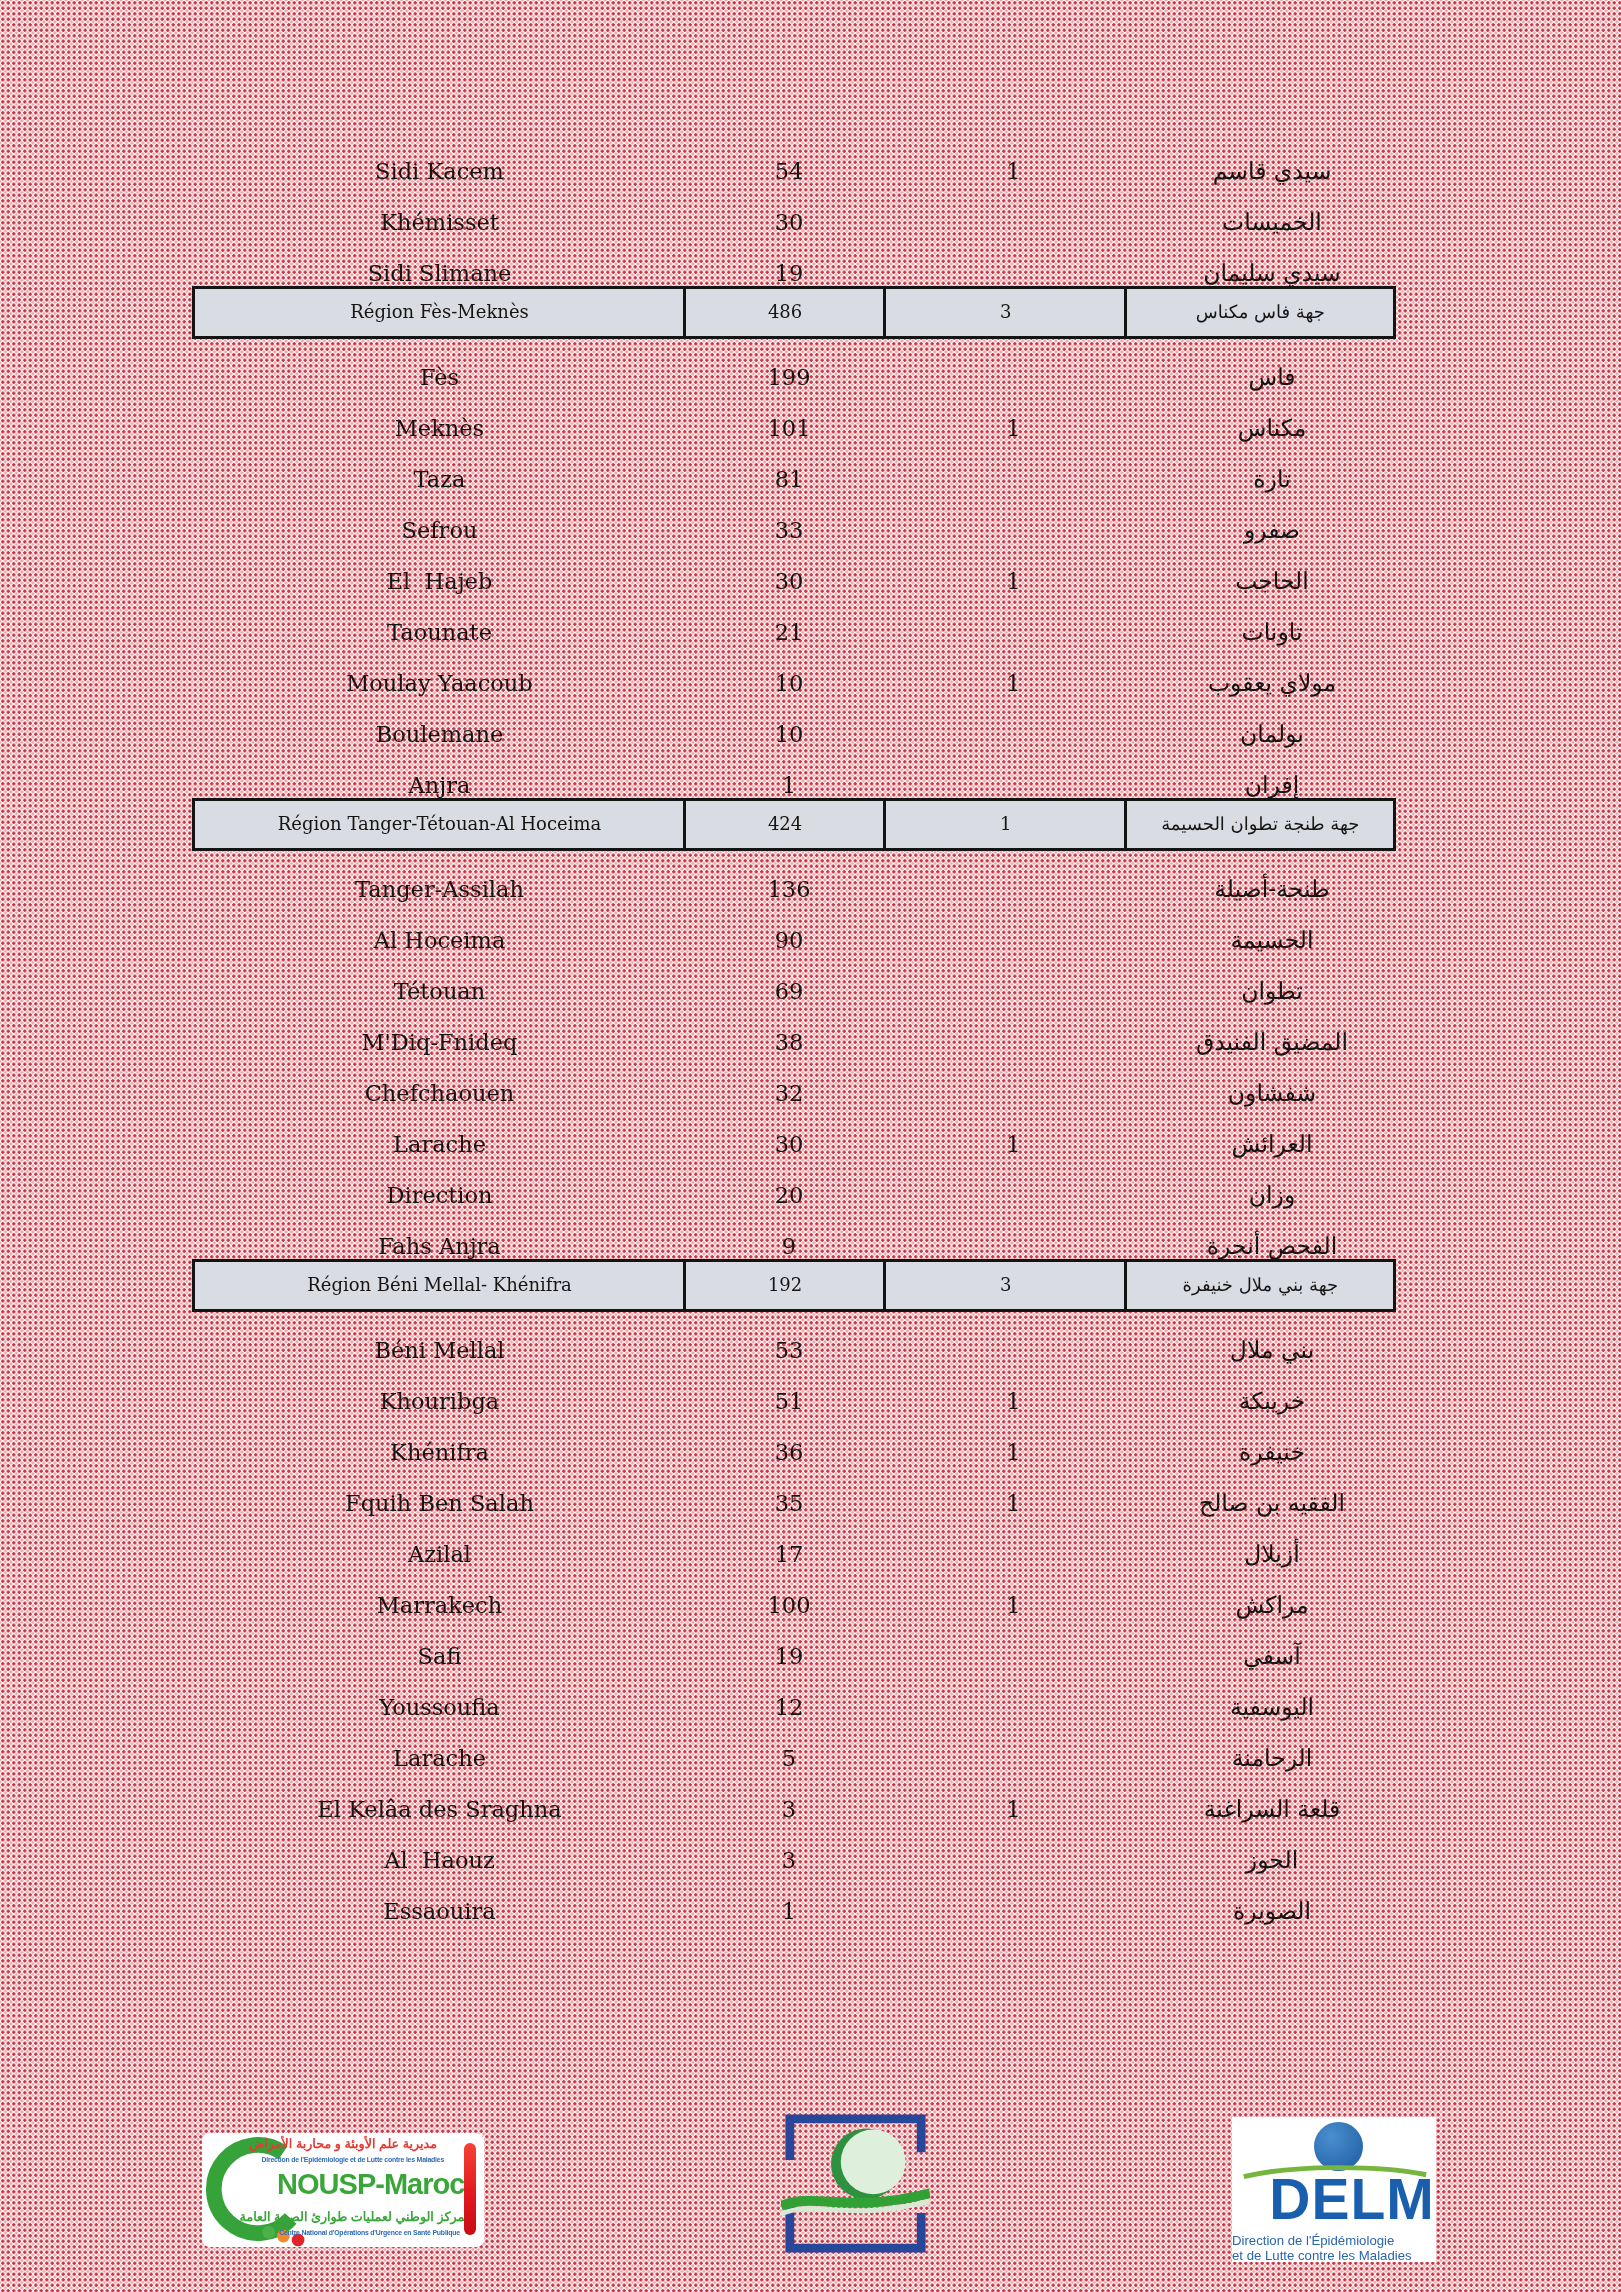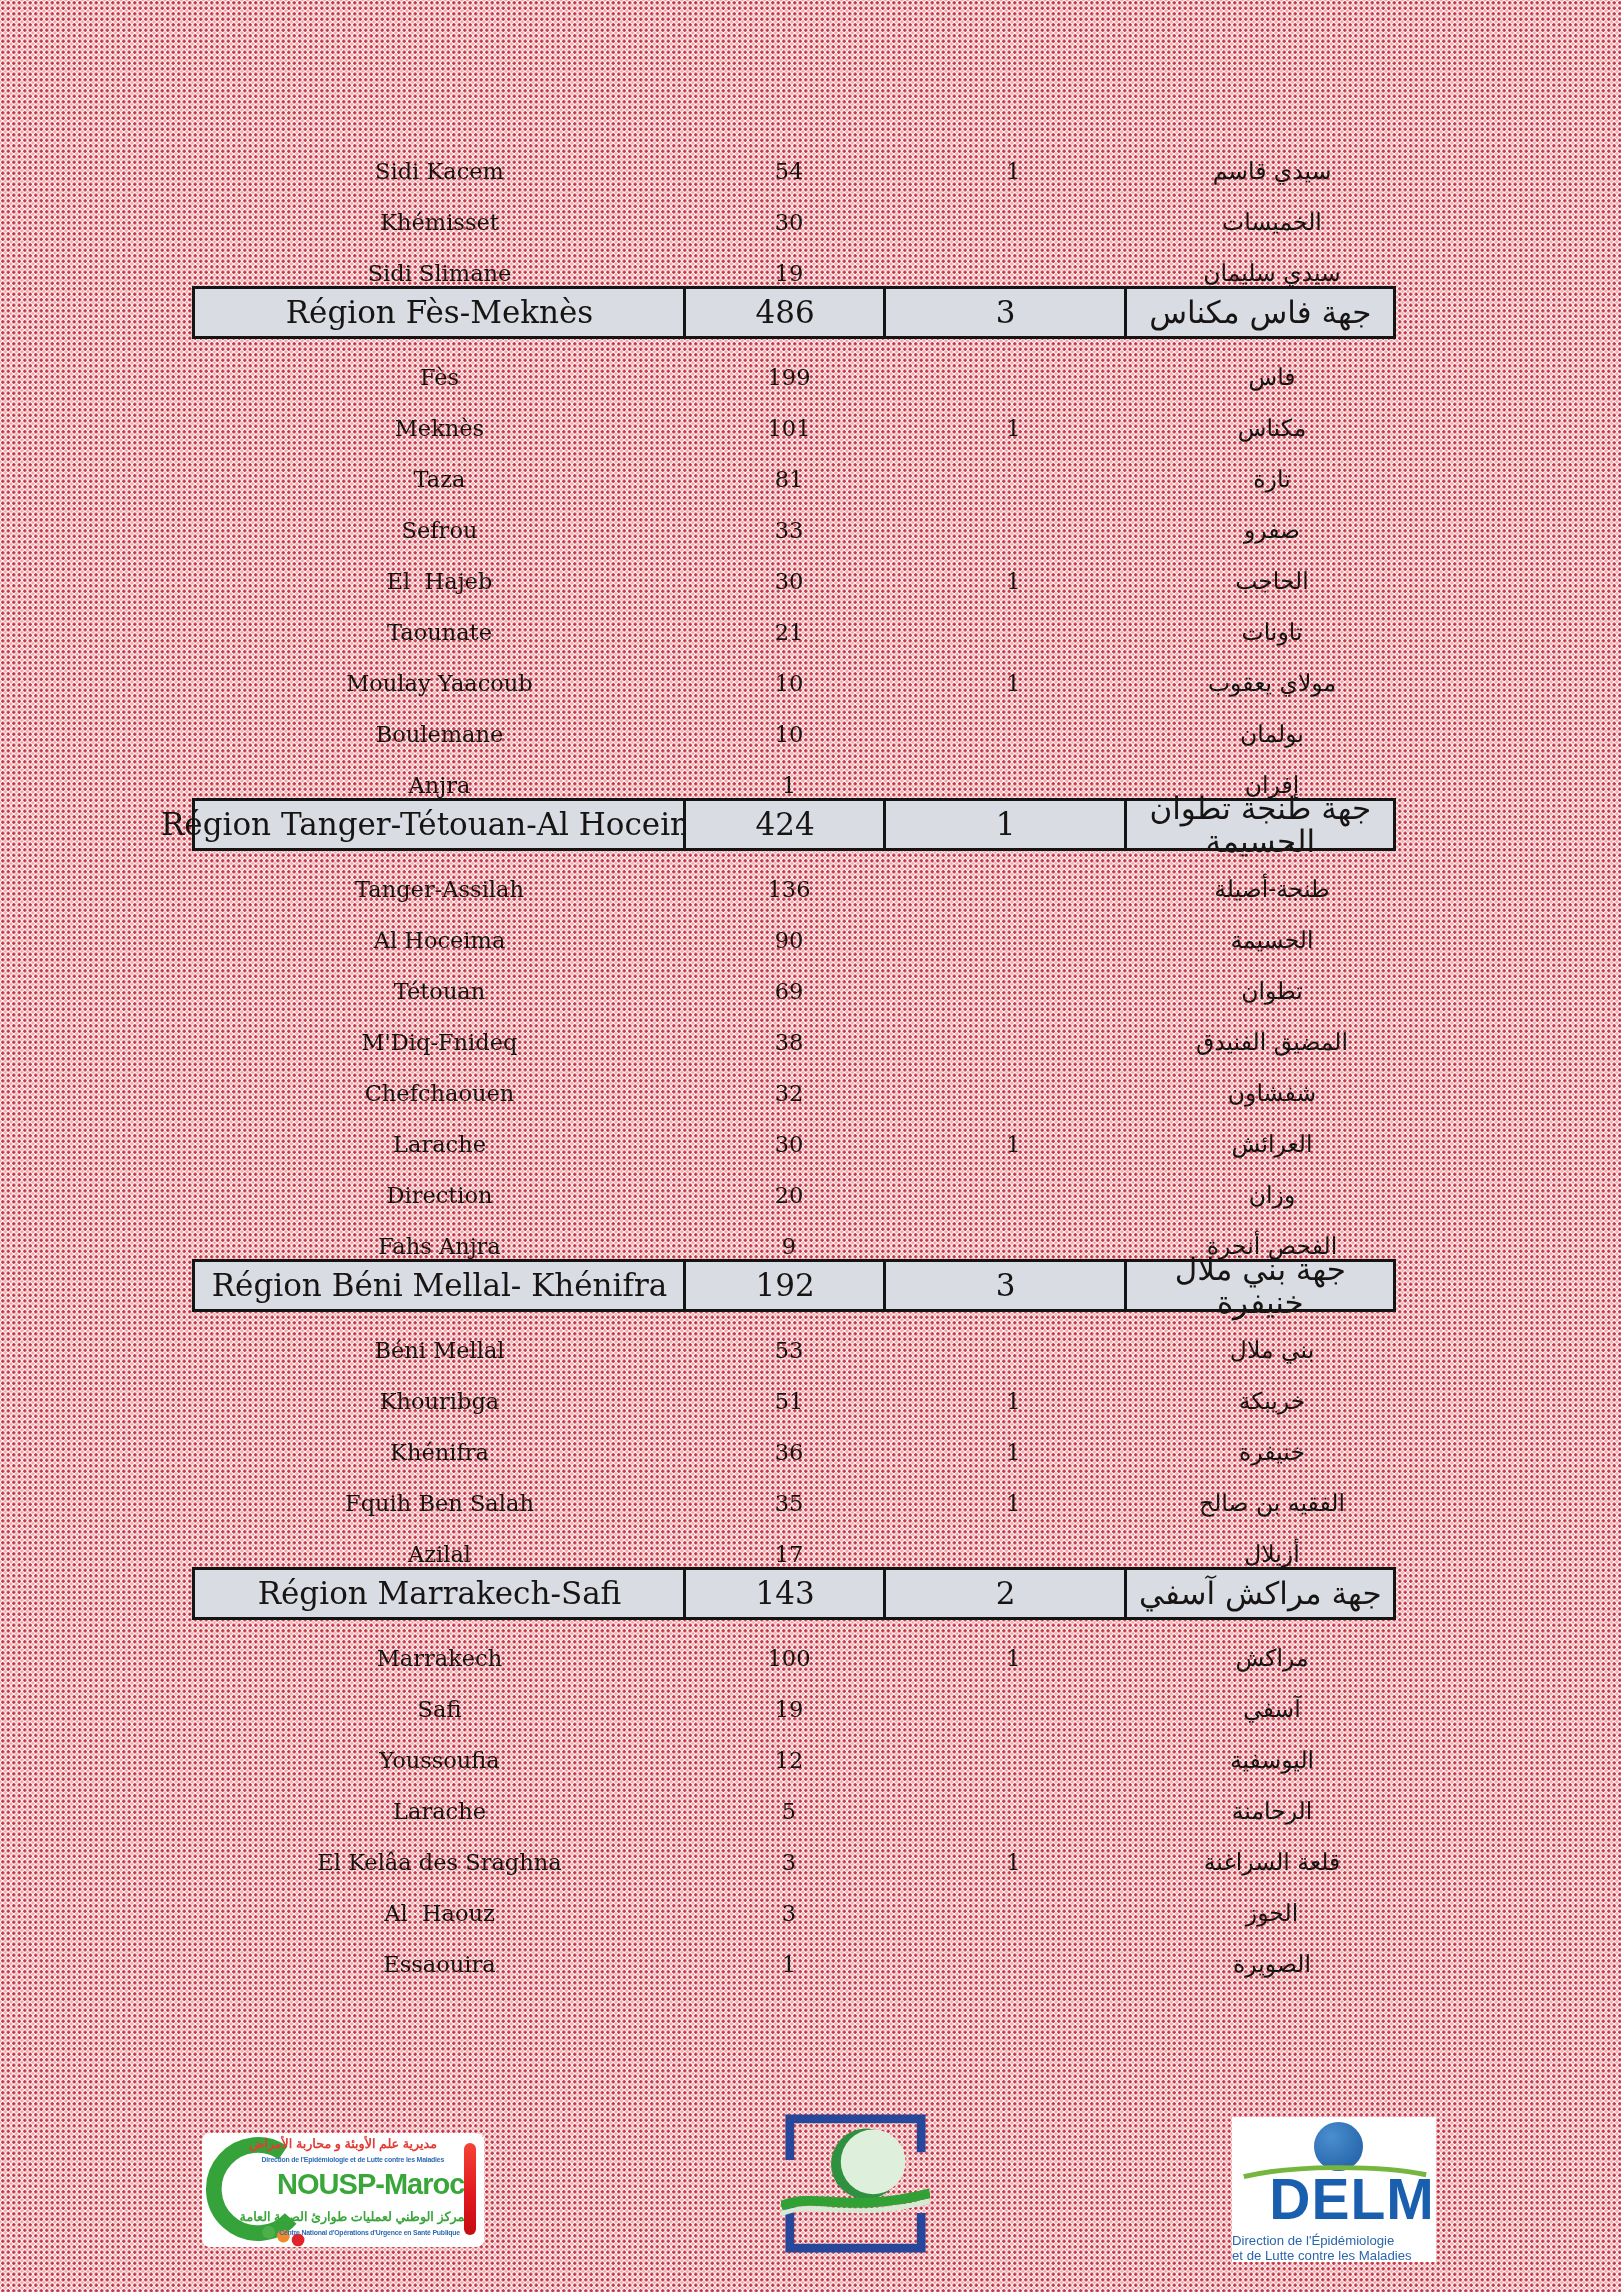--- a/index.html
+++ b/index.html
@@ -23,21 +23,21 @@
   .c2{width:204px;}
   .c3{width:245px;}
   .c4{width:272px;font-size:23.5px;}
   .row.region{height:53px;}
   .row.region .cell{
     background:#d9dce2;
     border:3.9px solid #141414;
     height:100%;
     display:flex;align-items:center;justify-content:center;
     box-sizing:border-box;
-    font-size:31px;
+    font-size:18px;
   }
   .row.region .cell + .cell{margin-left:-3.9px;}
   
   .logo-box{position:absolute;background:#ffffff;}
   .nousp{left:202px;top:2133px;width:282px;height:114px;border-radius:7.8px;
          font-family:"Liberation Sans",sans-serif;}
   .nousp .t{position:absolute;left:0;right:0;text-align:center;white-space:nowrap;}
   .nousp-ar-top{top:2.9px;color:#e23c35;font-size:12.7px;font-weight:bold;}
   .nousp-fr-top{top:22.5px;left:19.6px !important;color:#2f6cb3;font-size:6.9px;font-weight:bold;letter-spacing:-0.2px;}
   .nousp-name{top:35px;left:73px !important;right:17.6px !important;color:#3aa63a;font-size:29px;font-weight:bold;letter-spacing:-1px;}
@@ -251,26 +251,20 @@
       <div class="cell c4" dir="rtl">الفقيه بن صالح</div>
     </div>
 
     <div class="row">
       <div class="cell c1">Azilal</div>
       <div class="cell c2">17</div>
       <div class="cell c3"></div>
       <div class="cell c4" dir="rtl">أزيلال</div>
     </div>
 
-    <div class="row region">
-      <div class="cell c1">Région Marrakech-Safi</div>
-      <div class="cell c2">143</div>
-      <div class="cell c3">2</div>
-      <div class="cell c4" dir="rtl">جهة مراكش آسفي</div>
-    </div>
 
     <div class="row">
       <div class="cell c1">Marrakech</div>
       <div class="cell c2">100</div>
       <div class="cell c3">1</div>
       <div class="cell c4" dir="rtl">مراكش</div>
     </div>
 
     <div class="row">
       <div class="cell c1">Safi</div>

